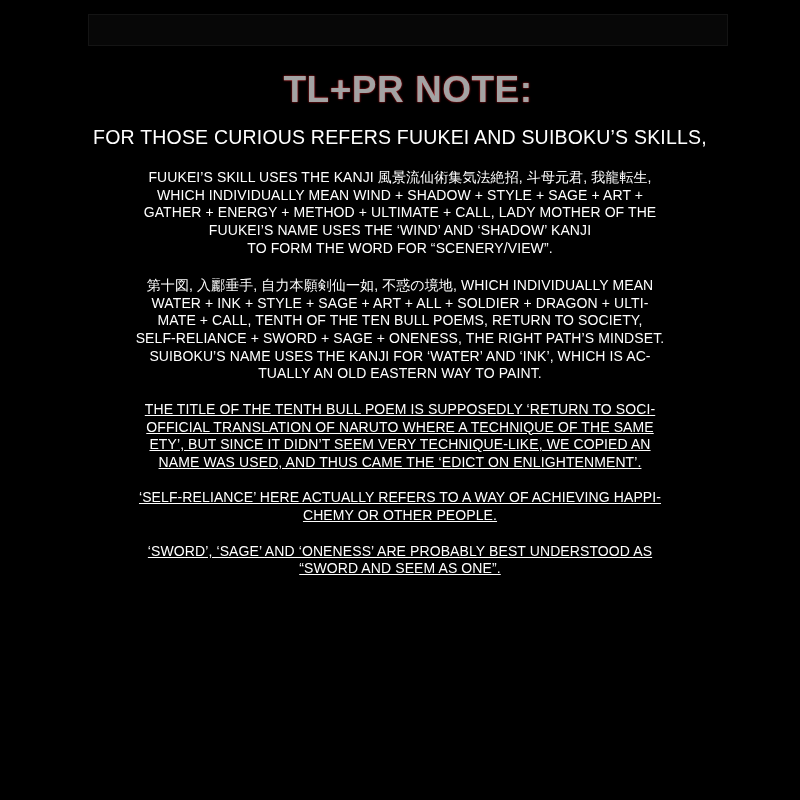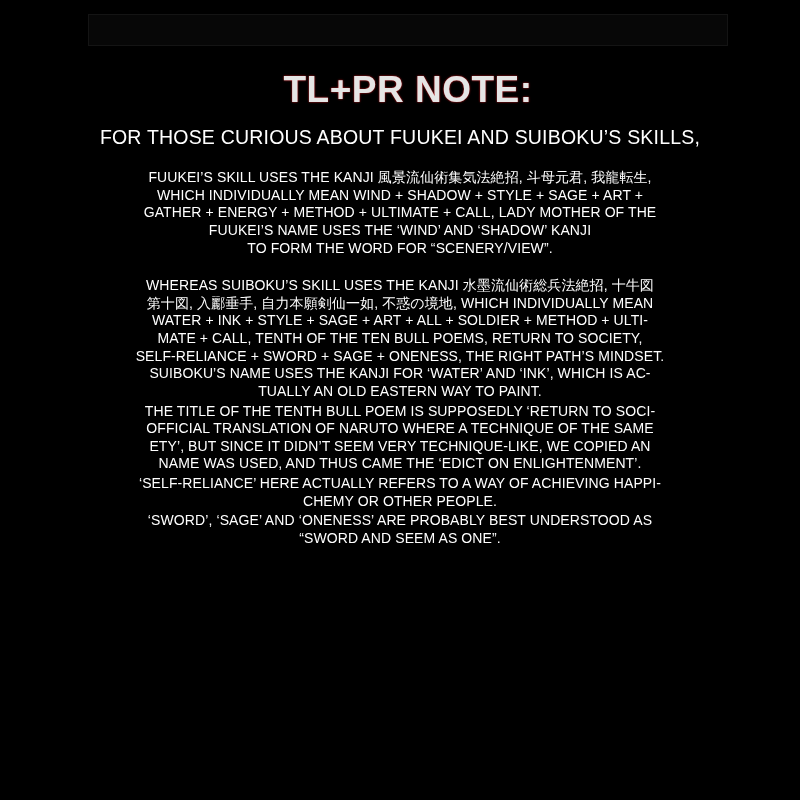--- a/index.html
+++ b/index.html
@@ -32,73 +32,73 @@
     box-sizing: border-box;
   }
   .content {
     position: absolute;
     top: 56px;
     left: 0;
     width: 800px;
     text-align: center;
   }
   .title {
-    color: #e5e5e5;
+    color: #a3a3a3;
     font-size: 37px;
     font-weight: bold;
     letter-spacing: 0.5px;
     line-height: 1.1;
     margin: 14px 0 14px 16px;
     text-shadow: 0 0 2px #ee1c22;
   }
   .lead {
     font-size: 19.5px;
     line-height: 1.25;
     margin: 12px 12px 0 12px;
     letter-spacing: 0.2px;
   }
   .para {
     font-size: 14px;
     line-height: 1.26;
     margin: 20px 14px 0 14px;
     letter-spacing: 0.1px;
   }
   .para.tight {
-    margin-top: 2px;
+    margin-top: 18px;
+    text-decoration: underline;
   }
   .line {
     display: block;
     white-space: nowrap;
   }
 </style>
 </head>
 <body>
 
 <div class="page">
 
   <div class="top-strip"></div>
 
   <div class="content">
 
     <div class="title">TL+PR NOTE:</div>
 
-    <div class="lead">FOR THOSE CURIOUS ABOUT FUUKEI AND SUIBOKU’S SKILLS,</div>
+    <div class="lead">FOR THOSE CURIOUS REFERS FUUKEI AND SUIBOKU’S SKILLS,</div>
 
     <div class="para">
       <span class="line">FUUKEI’S SKILL USES THE KANJI 風景流仙術集気法絶招, 斗母元君, 我龍転生,</span>
       <span class="line">WHICH INDIVIDUALLY MEAN  WIND + SHADOW + STYLE + SAGE + ART +</span>
       <span class="line">GATHER + ENERGY + METHOD + ULTIMATE + CALL, LADY MOTHER OF THE</span>
       <span class="line">FUUKEI’S NAME USES THE ‘WIND’ AND ‘SHADOW’ KANJI</span>
       <span class="line">TO FORM THE WORD FOR “SCENERY/VIEW”.</span>
     </div>
 
     <div class="para">
-      <span class="line">WHEREAS SUIBOKU’S SKILL USES THE KANJI 水墨流仙術総兵法絶招, 十牛図</span>
       <span class="line">第十図, 入酈垂手, 自力本願剣仙一如, 不惑の境地, WHICH INDIVIDUALLY MEAN</span>
-      <span class="line">WATER + INK + STYLE + SAGE + ART + ALL + SOLDIER + METHOD + ULTI-</span>
+      <span class="line">WATER + INK + STYLE + SAGE + ART + ALL + SOLDIER + DRAGON + ULTI-</span>
       <span class="line">MATE + CALL, TENTH OF THE TEN BULL POEMS, RETURN TO SOCIETY,</span>
       <span class="line">SELF-RELIANCE + SWORD + SAGE + ONENESS, THE RIGHT PATH’S MINDSET.</span>
       <span class="line">SUIBOKU’S NAME USES THE KANJI FOR ‘WATER’ AND ‘INK’, WHICH IS AC-</span>
       <span class="line">TUALLY AN OLD EASTERN WAY TO PAINT.</span>
     </div>
 
     <div class="para tight">
       <span class="line">THE TITLE OF THE TENTH BULL POEM IS SUPPOSEDLY ‘RETURN TO SOCI-</span>
       <span class="line">OFFICIAL TRANSLATION OF NARUTO WHERE A TECHNIQUE OF THE SAME</span>
       <span class="line">ETY’, BUT SINCE IT DIDN’T SEEM VERY TECHNIQUE-LIKE, WE COPIED AN</span>

